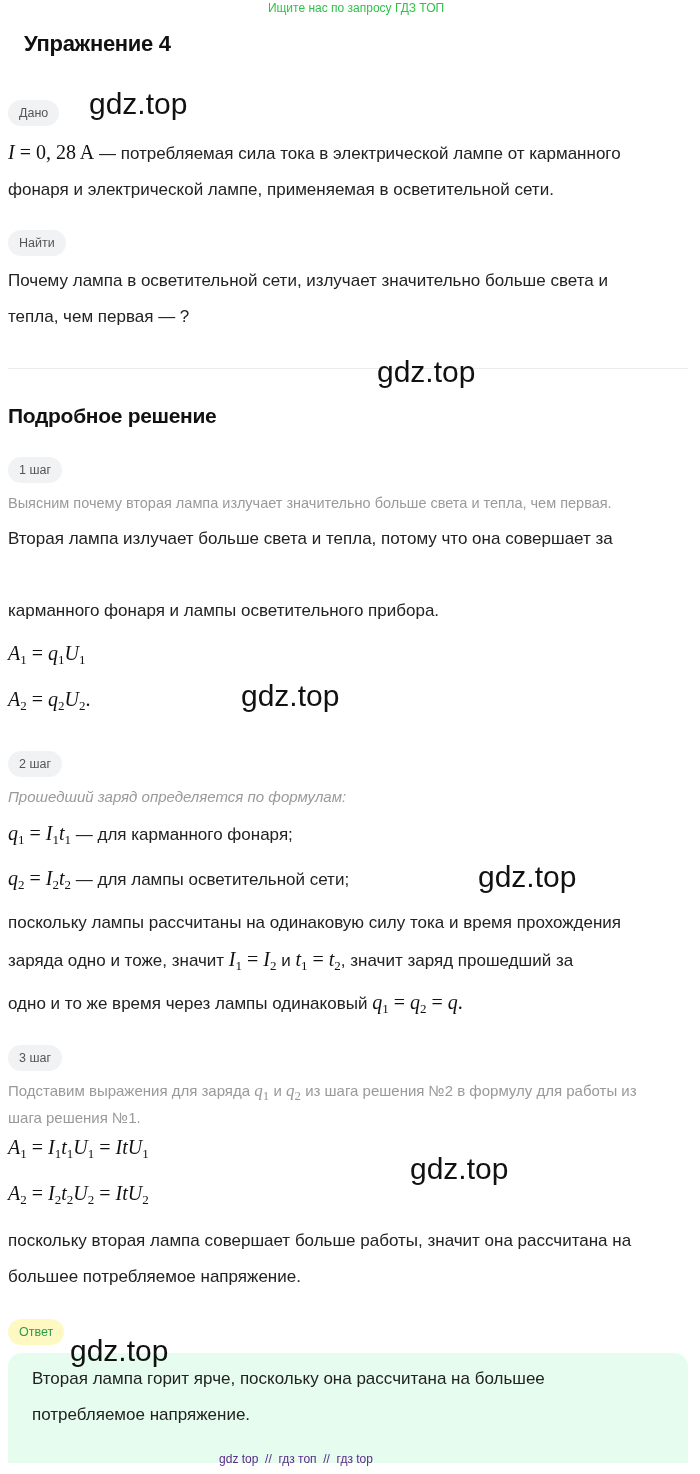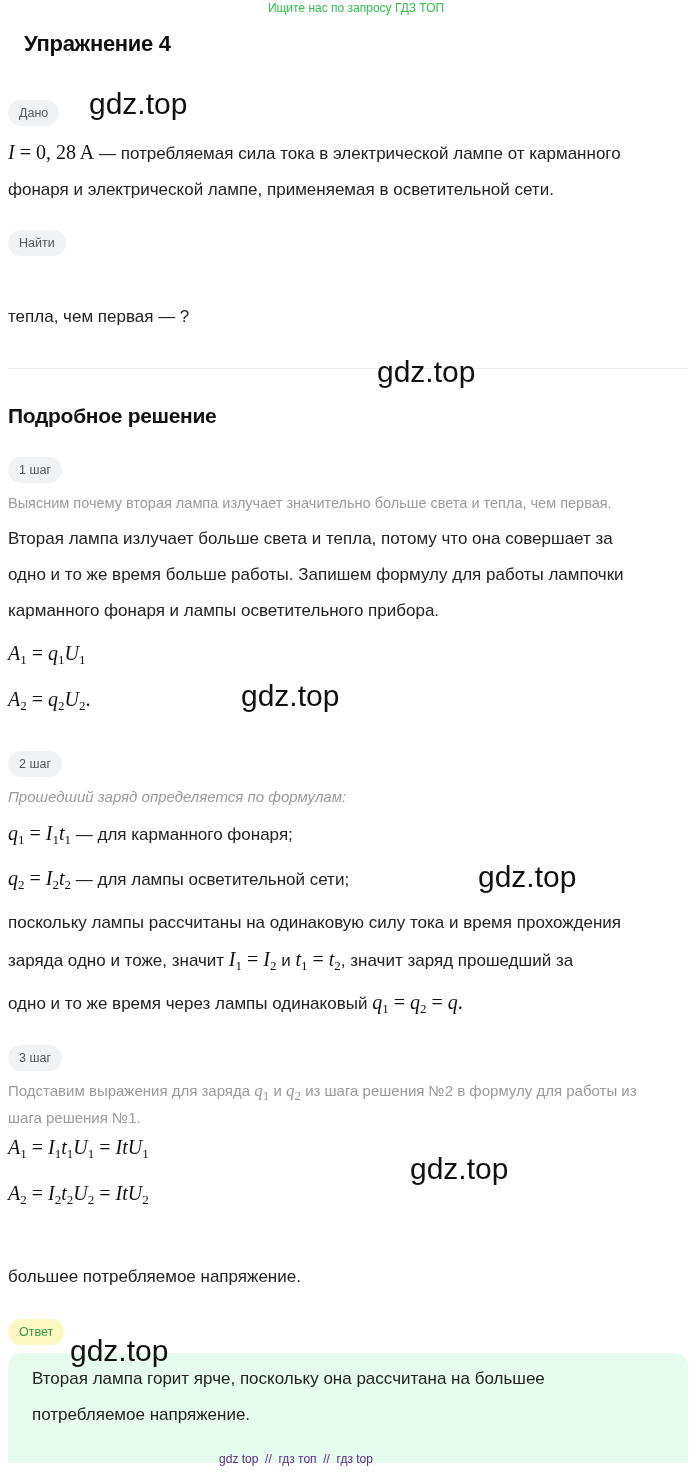--- a/index.html
+++ b/index.html
@@ -32,33 +32,33 @@
 
 <div class="abs pill" style="left:8px;top:100px;">Дано</div>
 <div class="abs wm" style="left:89px;top:87px;">gdz.top</div>
 <div class="abs text" style="top:134px;">
   <span class="math"><span>I</span><span class="up"> = 0, 28 </span><span class="up">A</span></span><span> — потребляемая сила тока в электрической лампе от карманного</span><br>
   <span>фонаря и электрической лампе, применяемая в осветительной сети.</span>
 </div>
 
 <div class="abs pill" style="left:8px;top:230px;">Найти</div>
 <div class="abs text" style="top:263px;">
-  <br><span>тепла, чем первая — ?</span>
+  <span>Почему лампа в осветительной сети, излучает значительно больше света и</span><br><span>тепла, чем первая — ?</span>
 </div>
 
 <div class="abs divider"></div>
 <div class="abs wm" style="left:377px;top:355px;">gdz.top</div>
 
 <div class="abs h2">Подробное решение</div>
 
 <div class="abs pill" style="left:8px;top:457px;">1 шаг</div>
 <div class="abs muted" style="top:492px;font-size:14.5px;">Выясним почему вторая лампа излучает значительно больше света и тепла, чем первая.</div>
 <div class="abs text" style="top:521px;">
   <span>Вторая лампа излучает больше света и тепла, потому что она совершает за</span><br>
-  <span>одно и то же время больше работы. Запишем формулу для работы лампочки</span><br>
+  <br>
   <span>карманного фонаря и лампы осветительного прибора.</span>
 </div>
 <div class="abs formula math" style="left:8px;top:642px;">A<sub>1</sub> <span class="up">=</span> q<sub>1</sub>U<sub>1</sub></div>
 <div class="abs formula math" style="left:8px;top:688px;">A<sub>2</sub> <span class="up">=</span> q<sub>2</sub>U<sub>2</sub><span class="up">.</span></div>
 <div class="abs wm" style="left:241px;top:679px;">gdz.top</div>
 
 <div class="abs pill" style="left:8px;top:751px;">2 шаг</div>
 <div class="abs muted" style="top:786px;font-style:italic;">Прошедший заряд определяется по формулам:</div>
 <div class="abs text" style="top:815px;">
   <span class="math">q<sub>1</sub> <span class="up">=</span> I<sub>1</sub>t<sub>1</sub></span><span> — для карманного фонаря;</span>
@@ -75,21 +75,21 @@
 
 <div class="abs pill" style="left:8px;top:1045px;">3 шаг</div>
 <div class="abs muted" style="top:1080px;">
   <span>Подставим выражения для заряда </span><span class="math" style="font-size:17px;color:#999;">q<sub>1</sub></span><span> и </span><span class="math" style="font-size:17px;color:#999;">q<sub>2</sub></span><span> из шага решения №2 в формулу для работы из</span><br>
   <span>шага решения №1.</span>
 </div>
 <div class="abs formula math" style="left:8px;top:1136px;">A<sub>1</sub> <span class="up">=</span> I<sub>1</sub>t<sub>1</sub>U<sub>1</sub> <span class="up">=</span> ItU<sub>1</sub></div>
 <div class="abs formula math" style="left:8px;top:1182px;">A<sub>2</sub> <span class="up">=</span> I<sub>2</sub>t<sub>2</sub>U<sub>2</sub> <span class="up">=</span> ItU<sub>2</sub></div>
 <div class="abs wm" style="left:410px;top:1152px;">gdz.top</div>
 <div class="abs text" style="top:1223px;">
-  <br>
+  <span>поскольку вторая лампа совершает больше работы, значит она рассчитана на</span><br>
   <span>большее потребляемое напряжение.</span>
 </div>
 
 <div class="abs pill green" style="left:8px;top:1319px;">Ответ</div>
 <div class="abs answer-box"></div>
 <div class="abs wm" style="left:70px;top:1334px;">gdz.top</div>
 <div class="abs answer-text">
   <span>Вторая лампа горит ярче, поскольку она рассчитана на большее</span><br><span>потребляемое напряжение.</span>
 </div>
 

